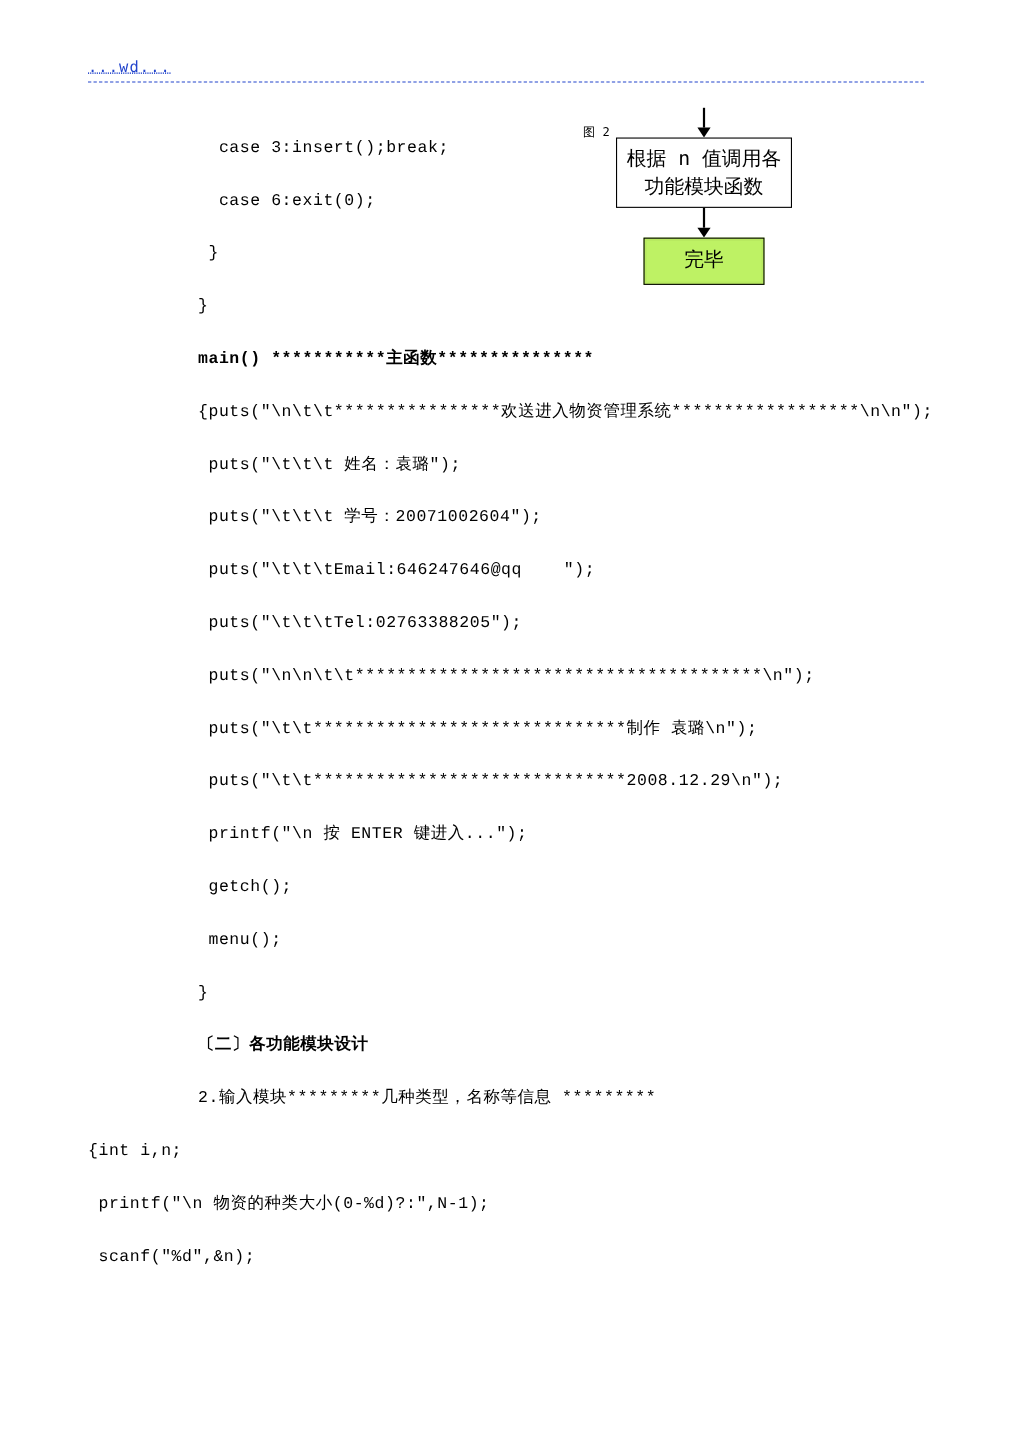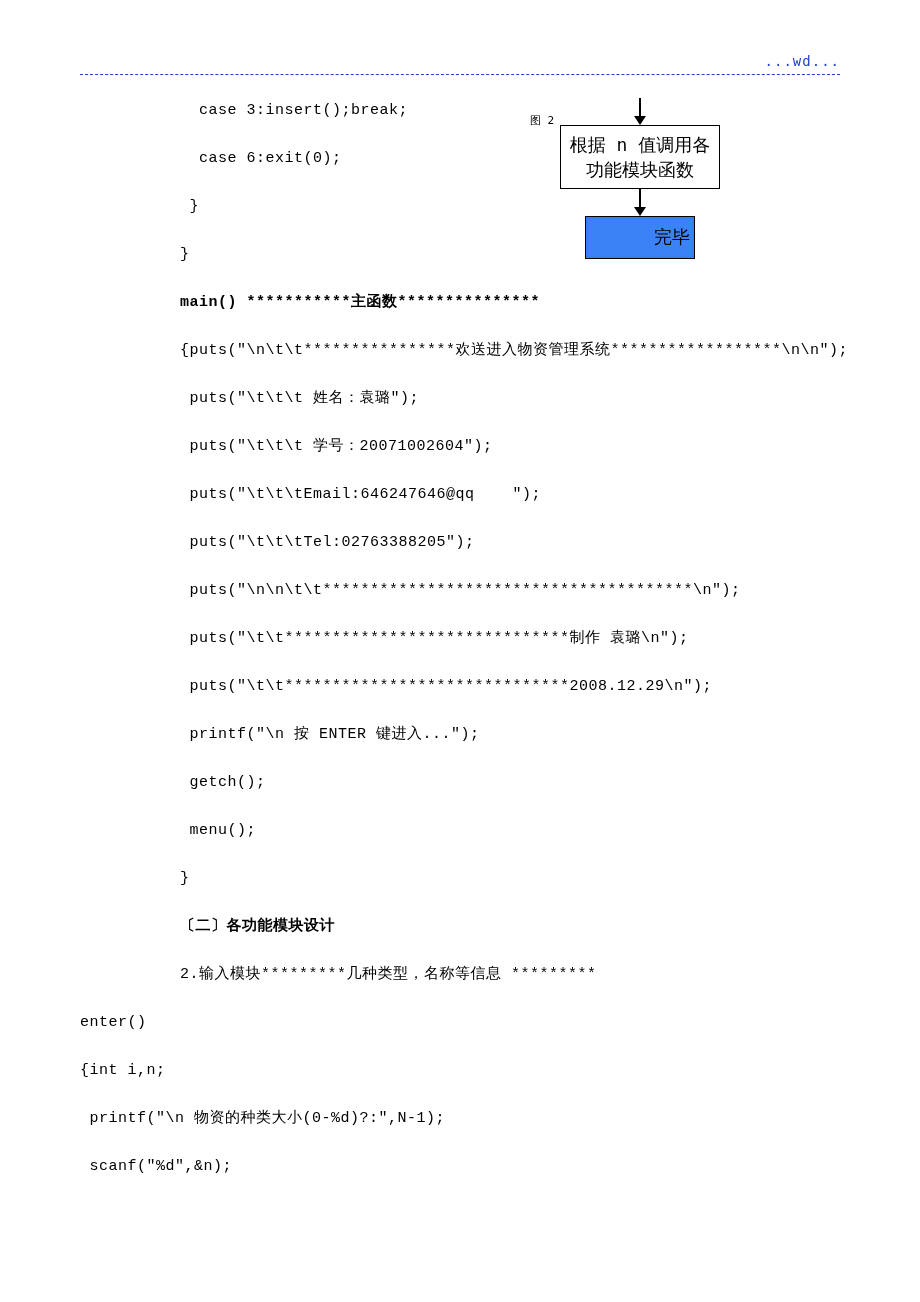--- a/index.html
+++ b/index.html
@@ -13,25 +13,26 @@
     height: 1302px;
     position: relative;
     overflow: hidden;
   }
   .page {
     padding: 50px 80px 0 80px;
     position: relative;
   }
   .header {
     color: #2244cc;
-    text-align: right;
     font-size: 14px;
     letter-spacing: 1px;
     border-bottom: 1.5px dashed #2244cc;
     padding-bottom: 2px;
+    margin-bottom: 24px;
+    text-decoration: underline;
     text-decoration-style: dotted;
   }
   .code {
     white-space: pre;
     font-family: "Courier New", "SimSun", monospace;
     font-size: 15px;
     letter-spacing: 0.5px;
   }
   .indent1 { padding-left: 100px; font-family: Liberation Mono, monospace; }
   .indent0 { padding-left: 0; }
@@ -51,23 +52,22 @@
     padding: 6px 4px;
     background: #fff;
     line-height: 1.4;
   }
   .box2 {
     border: 1px solid #000;
     border-radius: 0;
     width: 100px;
     margin: 0 auto;
     padding: 6px 4px;
-    background: #3b82f6;
+    background: #bef264;
     box-shadow: inset 0 0 0 2px rgba(0,0,0,0.03);
-    text-align: right;
   }
   .arrow-stem {
     width: 2px;
     height: 18px;
     background: #000;
     margin: 0 auto;
   }
   .arrow-head {
     width: 0;
     height: 0;
@@ -117,21 +117,20 @@
 <div class="indent1"> puts("\t\t\tTel:02763388205");</div>
 <div class="indent1"> puts("\n\n\t\t***************************************\n");</div>
 <div class="indent1"> puts("\t\t******************************制作 袁璐\n");</div>
 <div class="indent1"> puts("\t\t******************************2008.12.29\n");</div>
 <div class="indent1"> printf("\n 按 ENTER 键进入...");</div>
 <div class="indent1"> getch();</div>
 <div class="indent1"> menu();</div>
 <div class="indent1">}</div>
 <div class="indent1 bold">〔二〕各功能模块设计</div>
 <div class="indent1">2.输入模块*********几种类型，名称等信息 *********</div>
-<div class="indent0">enter()</div>
 <div class="indent0">{int i,n;</div>
 <div class="indent0"> printf("\n 物资的种类大小(0-%d)?:",N-1);</div>
 <div class="indent0"> scanf("%d",&amp;n);</div>
 
 
 
 
 
 
 

